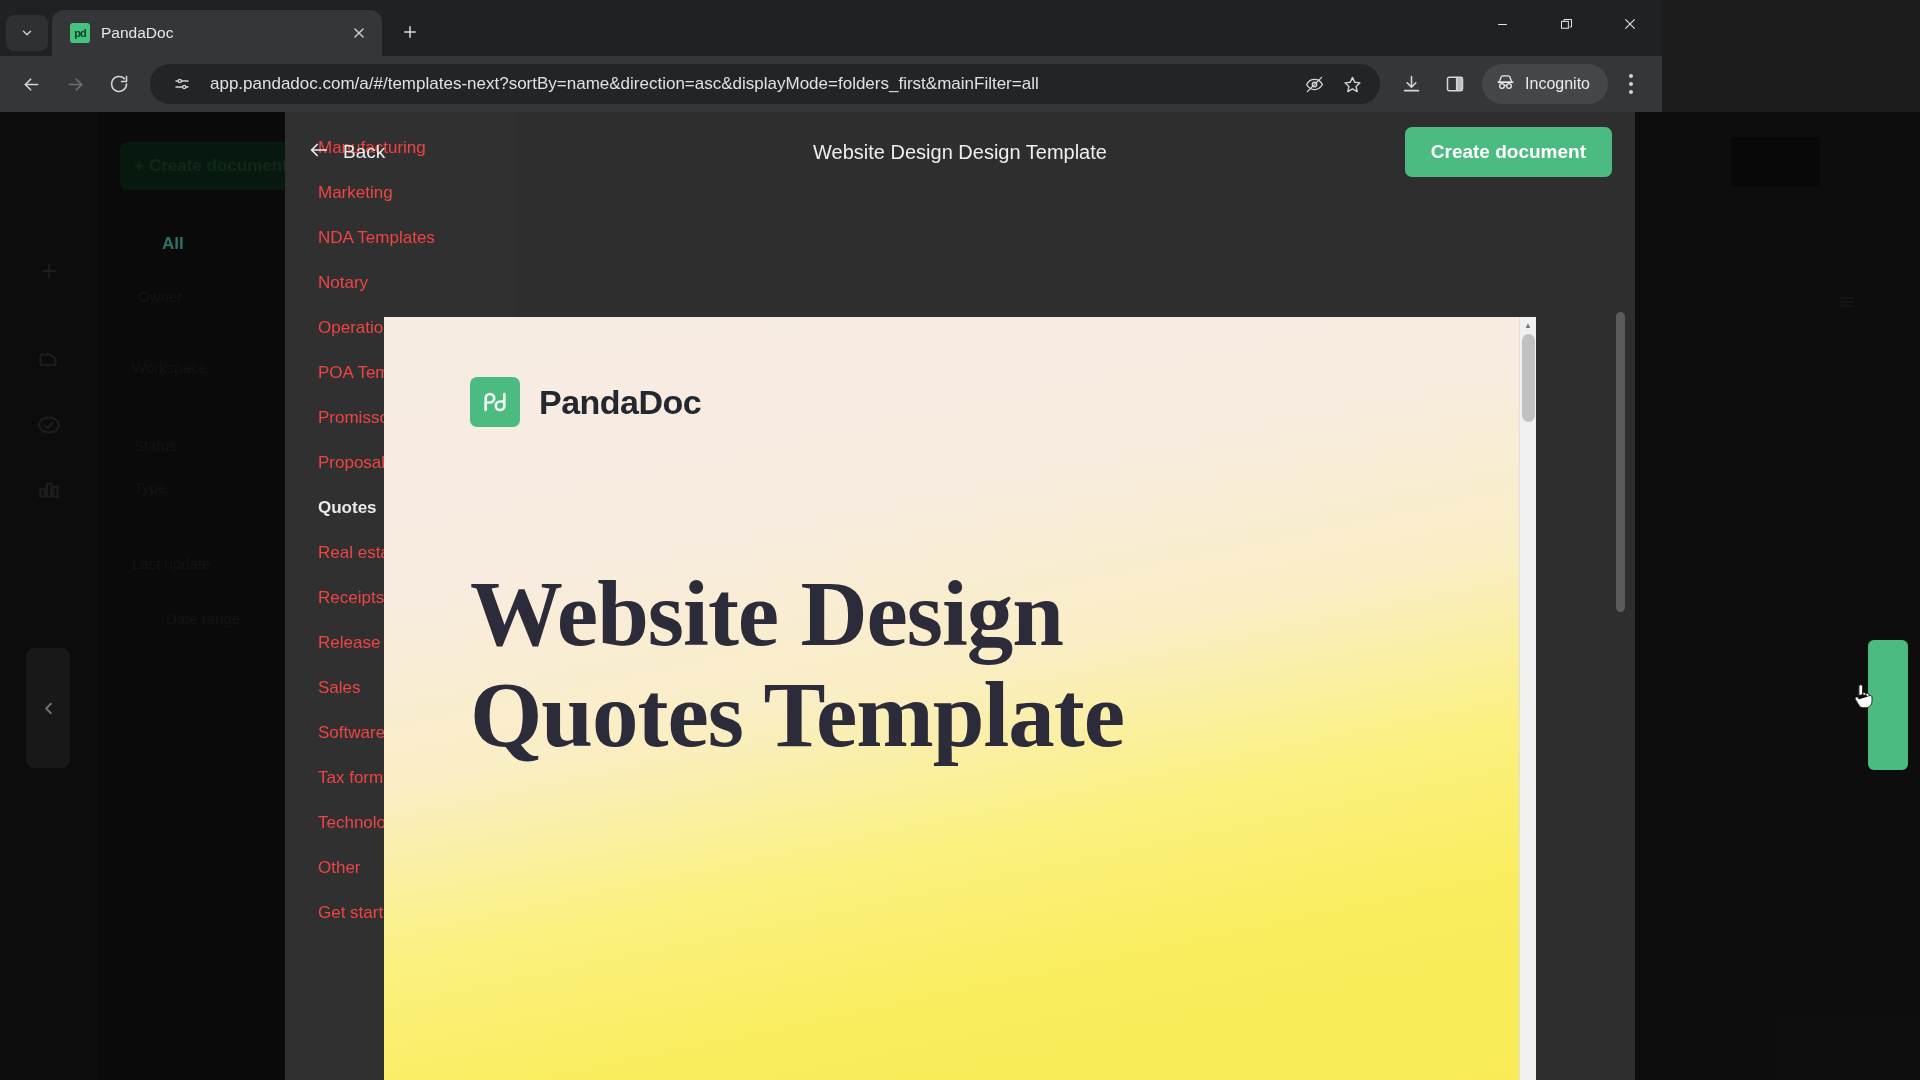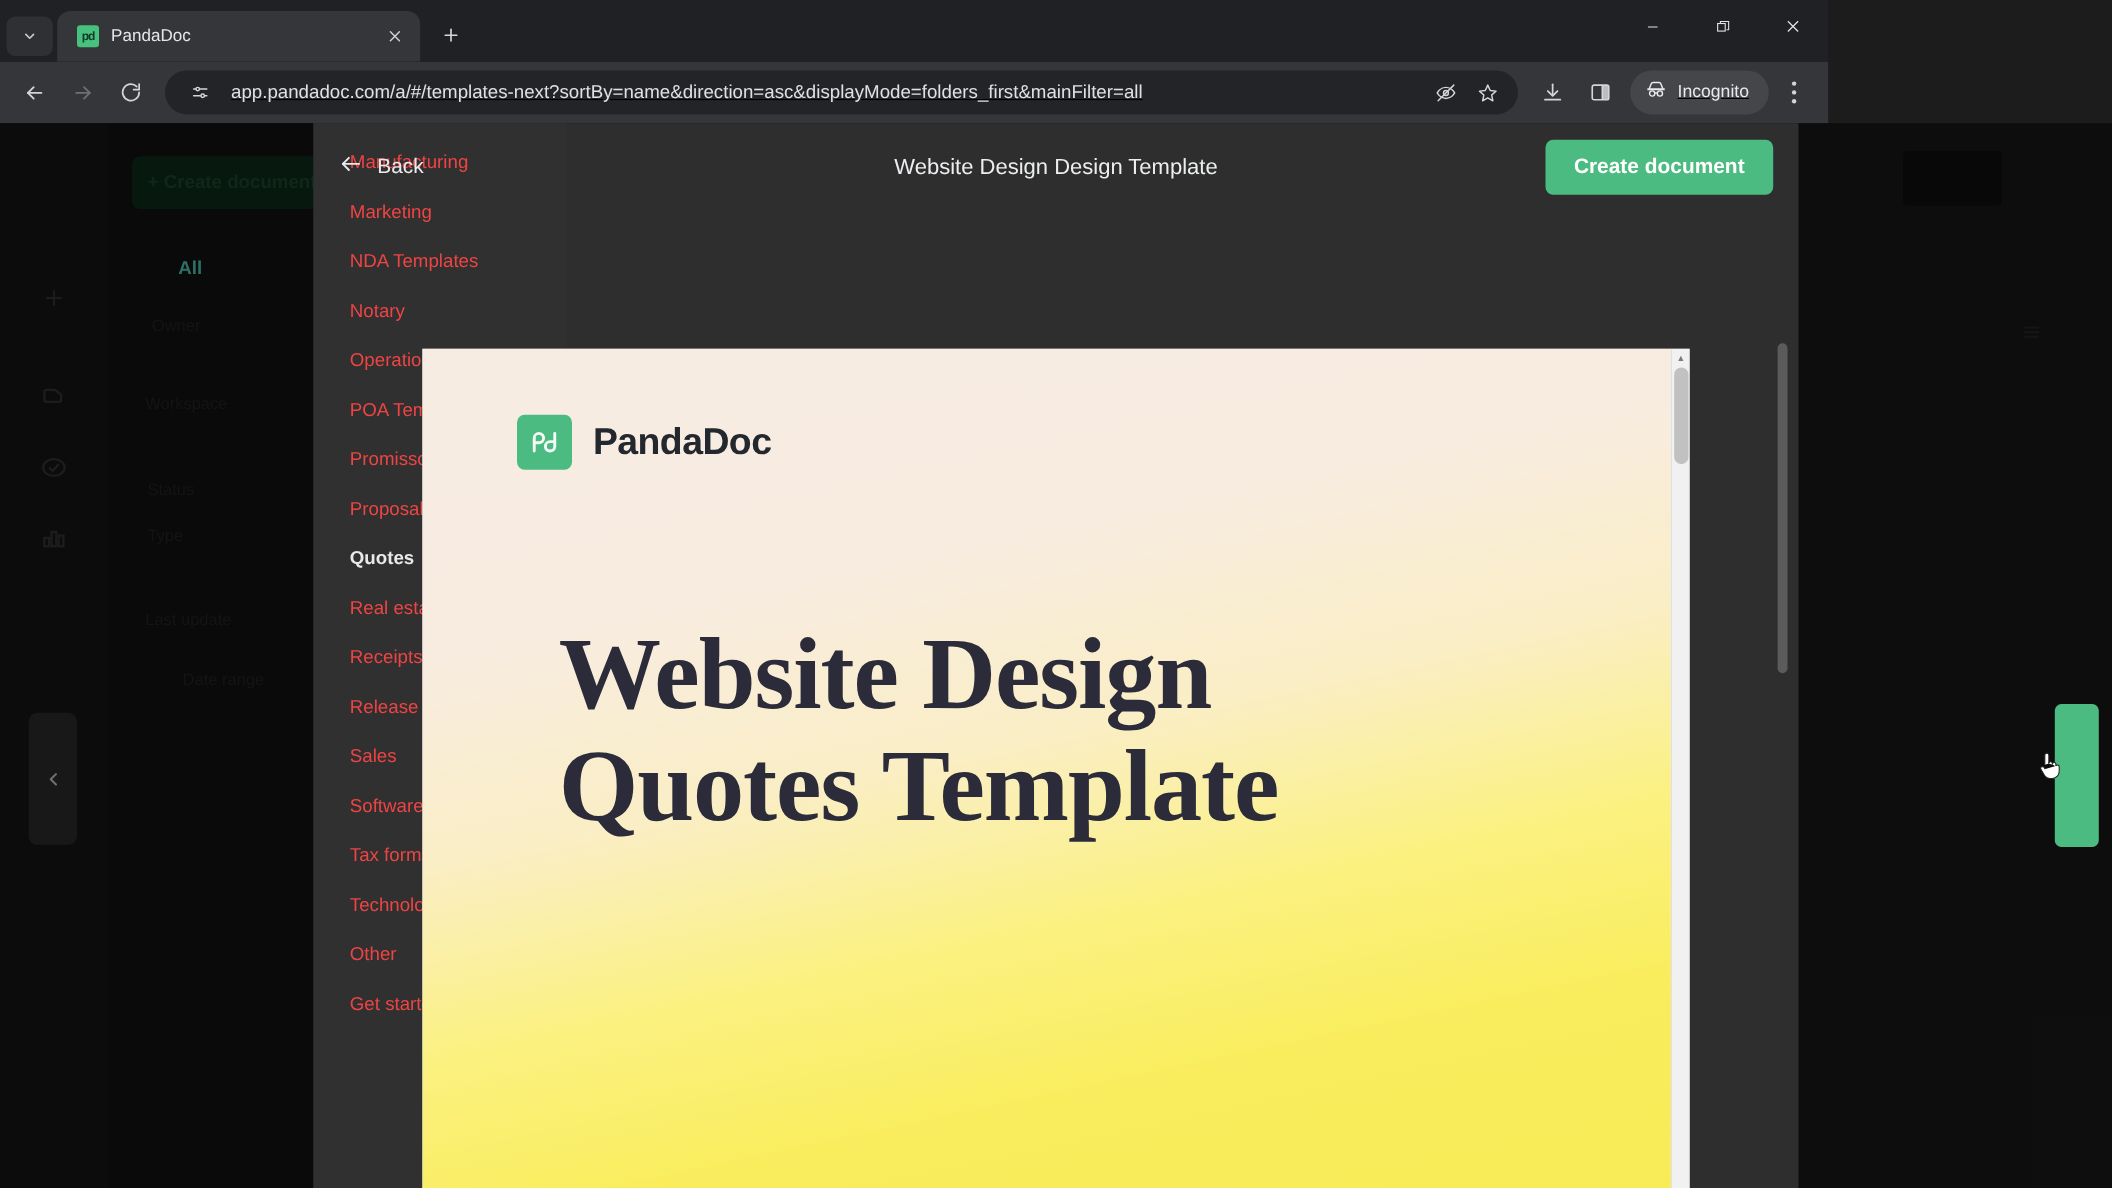--- a/index.html
+++ b/index.html
@@ -51,21 +51,21 @@
     position: absolute; right: 0; top: 0; height: 48px;
     display: flex; align-items: center;
   }
   .wbtn {
     width: 64px; height: 48px; display: flex; align-items: center; justify-content: center;
     color: #e3e4e6;
   }
 
   .toolbar {
     height: 56px; background: #35363a; display: flex; align-items: center;
-    padding: 0 10px; gap: 2px; text-decoration: underline;
+    padding: 0 10px; gap: 2px;
   }
   .navbtn {
     width: 42px; height: 42px; border-radius: 50%;
     display: flex; align-items: center; justify-content: center;
     color: #d3d5d8; font-size: 21px; flex-shrink: 0;
   }
   .navbtn.disabled { color: #6e7074; }
   .omnibox {
     flex: 1; height: 40px; background: #232427; border-radius: 20px;
     display: flex; align-items: center; padding: 0 8px 0 16px; margin: 0 8px;
@@ -200,21 +200,20 @@
   .pd-logo { display: flex; align-items: center; gap: 19px; }
   .pd-mark {
     width: 50px; height: 50px; border-radius: 7px; background: #4cbb82;
     display: flex; align-items: center; justify-content: center;
   }
   .pd-name { font-size: 34px; font-weight: 700; color: #23272e; letter-spacing: -0.5px; }
   .doc-title {
     margin-top: 136px; font-family: "Liberation Serif", serif;
     font-size: 93px; line-height: 1.09; font-weight: 700; color: #2b2b3a;
     letter-spacing: -1px;
-    margin-left: 38px;
   }
 
   
   .doc-scroll {
     position: absolute; right: 0; top: 0; width: 17px; height: 878px;
     background: #f1f1f1; border-left: 1px solid #e0e0e0;
   }
   .doc-scroll .arrow {
     height: 17px; display: flex; align-items: center; justify-content: center;
     color: #7a7a7a; font-size: 8px;

